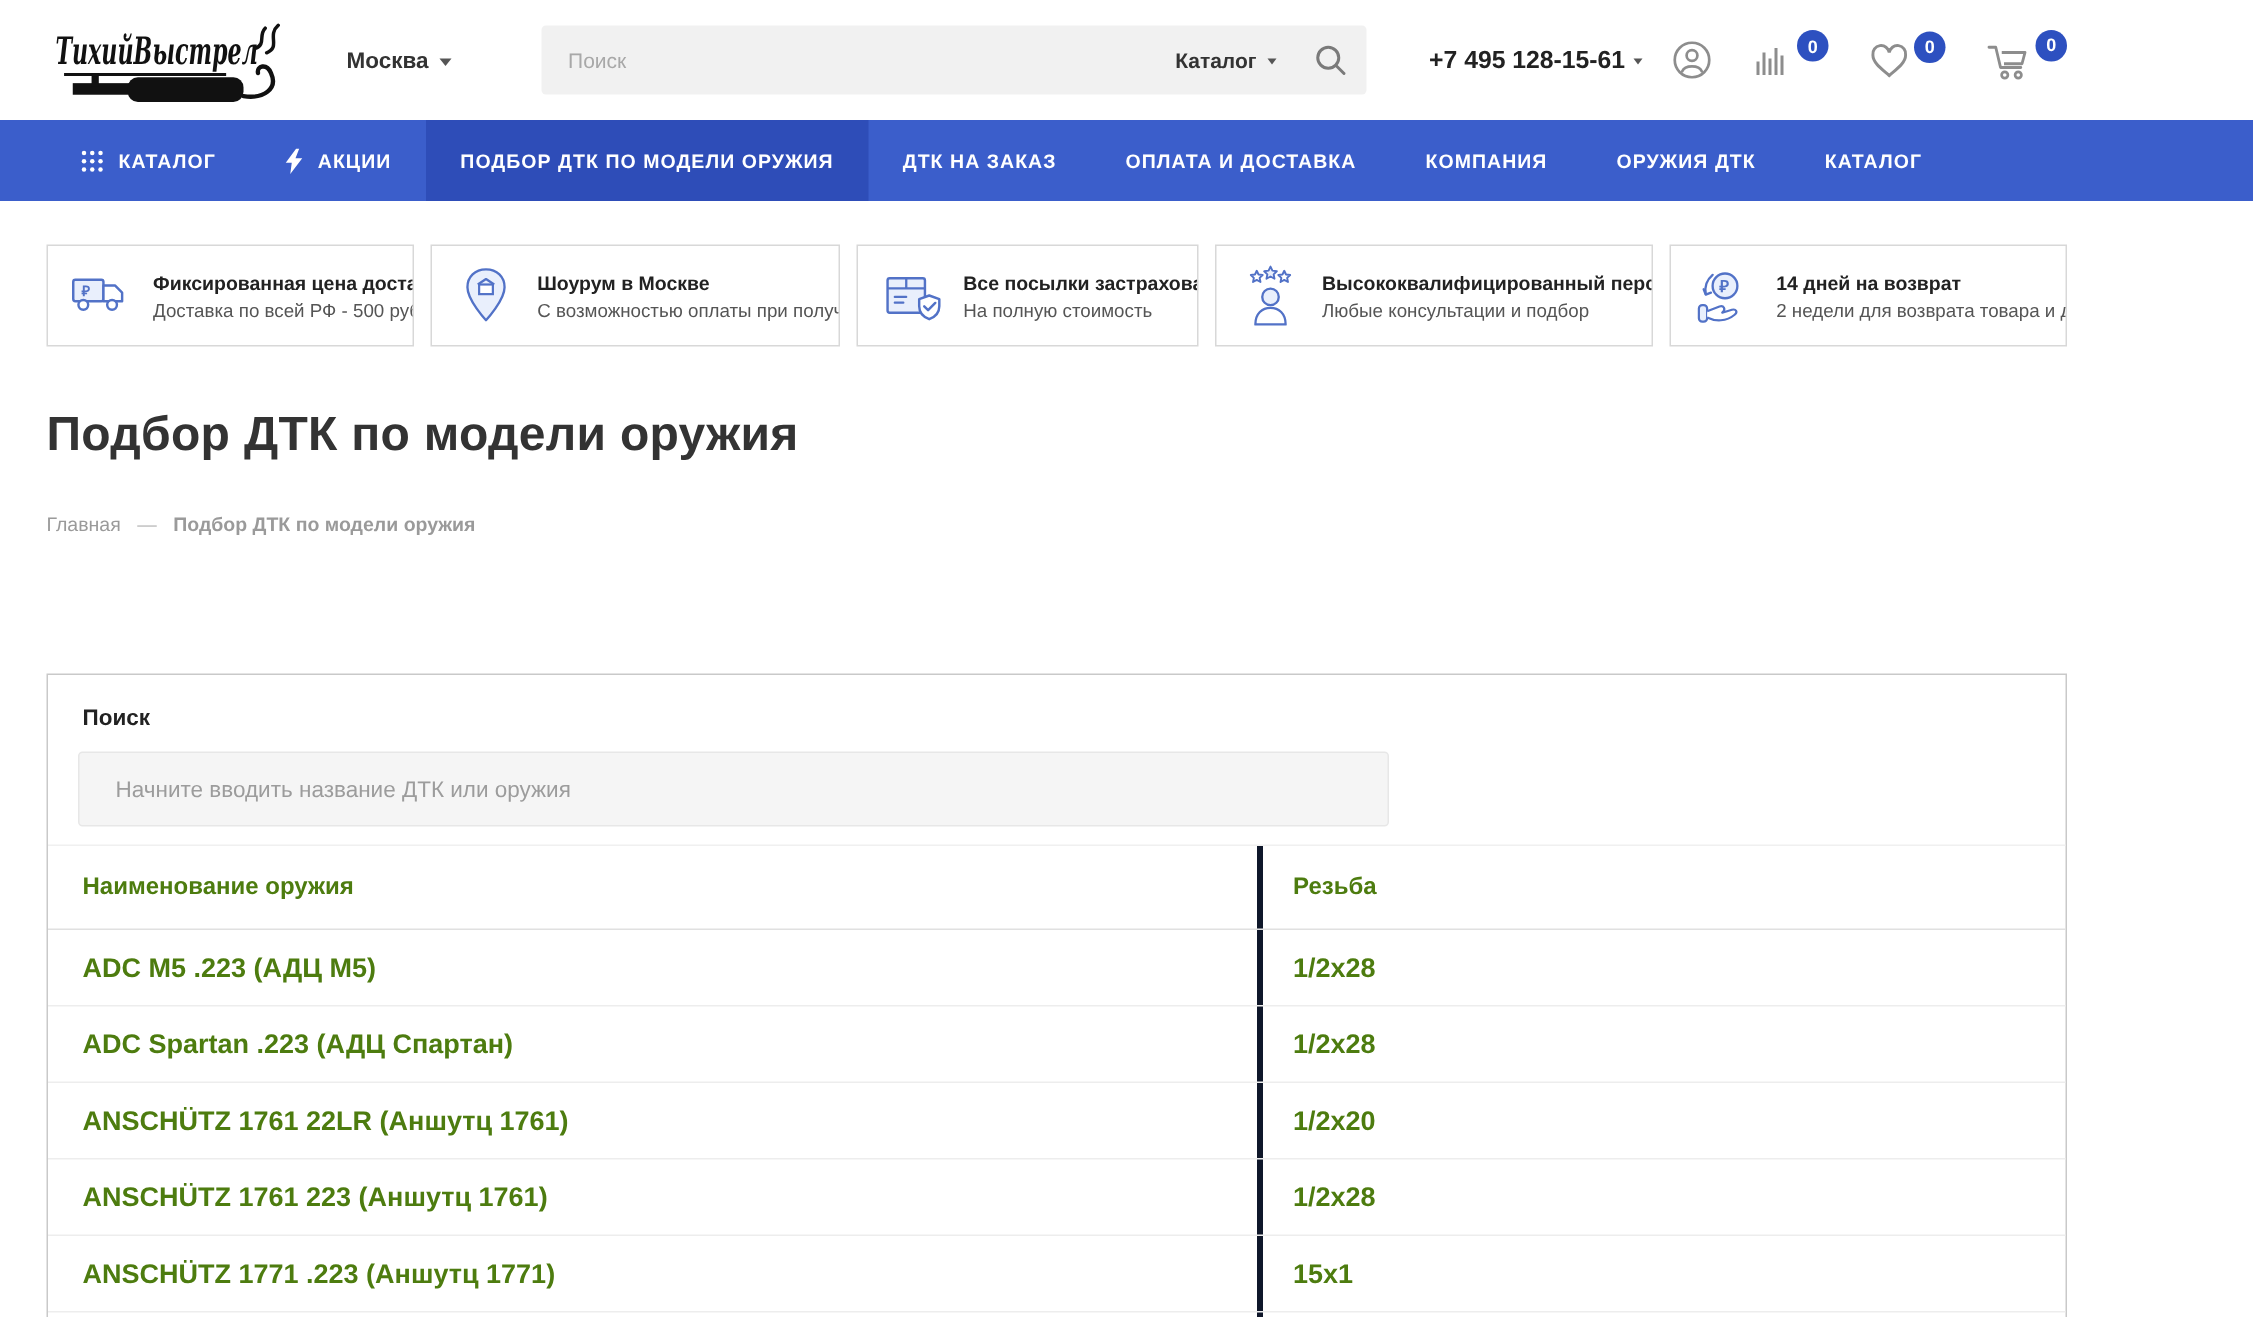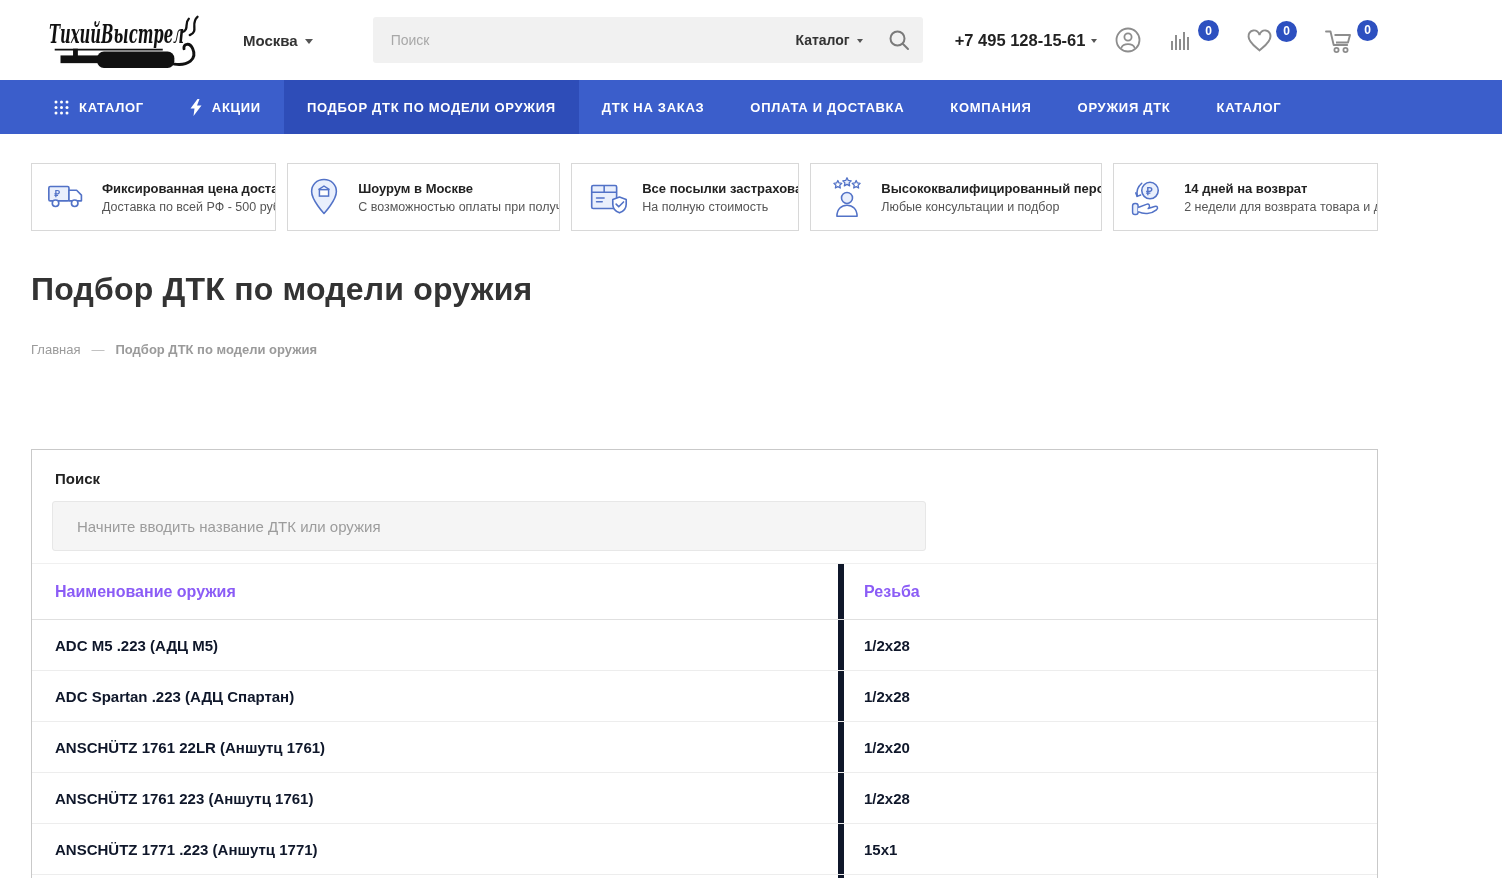--- a/index.html
+++ b/index.html
@@ -2,36 +2,36 @@
 <html><head>
 <meta charset="utf-8">
 <style>
   * { margin:0; padding:0; box-sizing:border-box; }
   html,body { width:1502px; height:878px; overflow:hidden; background:#fff;
     font-family:"Liberation Sans", sans-serif; }
   .container { width:1347px; margin-left:31px; }
 
   
   header.top { height:80px; display:flex; align-items:center; }
-  .logo { width:164px; height:62px; flex:0 0 auto; cursor:pointer; margin-left:16px;text-decoration:underline; }
+  .logo { width:164px; height:62px; flex:0 0 auto; cursor:pointer; margin-left:4px;text-decoration:underline; }
   .city { display:flex; align-items:center; gap:7px; margin-left:32px;
     font-weight:bold; font-size:15px; color:#333; cursor:pointer; }
   .caret { width:0; height:0; border-left:4px solid transparent;
     border-right:4px solid transparent; border-top:5px solid #555; margin-top:2px; }
   .caret.sm { border-left-width:3.5px; border-right-width:3.5px; border-top-width:4.5px; }
   .searchbar { margin-left:60px; width:550px; height:46px; background:#f1f1f1;
     border-radius:3px; display:flex; align-items:center; padding-left:18px; }
   .searchbar input { flex:1; border:none; background:transparent; font-size:14px;
     color:#333; outline:none; font-family:inherit; min-width:0; }
   .searchbar input::placeholder { color:#a8a8a8; }
   .cat-dd { display:flex; align-items:center; gap:7px; font-weight:bold;
     font-size:14px; color:#333; cursor:pointer; padding:0 12px; flex:0 0 auto; }
   .search-btn { background:none; border:none; width:48px; height:46px; display:flex;
     align-items:center; justify-content:center; cursor:pointer; flex:0 0 auto; }
-  .phone { margin-left:32px; display:flex; align-items:center; gap:6px;
+  .phone { margin-left:42px; display:flex; align-items:center; gap:6px;
     font-weight:bold; font-size:16.5px; color:#222; cursor:pointer; white-space:nowrap; }
   .hicons { margin-left:auto; display:flex; align-items:center; gap:27px; }
   .icon-link { display:flex; align-items:flex-start; cursor:pointer; text-decoration:none; }
   .badge { background:#2d50c0; color:#fff; min-width:21px; height:21px; padding:0 4px;
     border-radius:11px; font-size:12px; font-weight:bold; display:flex;
     align-items:center; justify-content:center; margin:-7px 0 0 3px; }
 
   
   nav.main { background:#3b5ecb; height:54px; }
   nav.main .container { display:flex; height:54px; }
@@ -62,25 +62,25 @@
     padding-bottom:60px; }
   .card-label { margin:20px 0 0 23px; font-size:15px; font-weight:bold; color:#222; }
   .big-input { display:block; margin:14px 0 0 20px; width:874px; height:50px;
     background:#f5f5f5; border:1px solid #e7e7e7; border-radius:3px; padding:0 24px;
     font-size:15px; color:#333; outline:none; font-family:inherit; }
   .big-input::placeholder { color:#9c9c9c; }
   .tbl { margin-top:12px; }
   .thead, .trow { display:flex; }
   .thead { height:57px; border-top:1px solid #f0f0f0; border-bottom:1px solid #e0e0e0; }
   .col1 { width:806px; padding-left:23px; display:flex; align-items:center; }
-  .col2 { flex:1; border-left:6px solid #0f172a; padding-left:20px; display:flex;
+  .col2 { flex:1; border-left:4px solid #0f172a; padding-left:20px; display:flex;
     align-items:center;text-align:right; }
-  .thead .col1, .thead .col2 { font-size:16px; font-weight:bold; color:#8b5cf6; }
+  .thead .col1, .thead .col2 { font-size:16px; font-weight:bold; color:#4d7c0f; }
   .trow { height:51px; border-bottom:1px solid #ededed; }
-  .trow a { color:#0f172a; font-weight:bold; font-size:15px; text-decoration:none;
+  .trow a { color:#4d7c0f; font-weight:bold; font-size:18px; text-decoration:none;
     cursor:pointer; }
   .trow.partial { height:48px; border-bottom:none; }
 </style>
 </head>
 <body>
 
 <header class="top container">
   <div class="logo">
     <svg viewBox="0 0 170 64" width="164" height="62">
       <path d="M140 24 c8 -3 2 -9 7 -14 M148 27 c10 -4 0 -12 8 -19" stroke="#111" stroke-width="2.4" fill="none" stroke-linecap="round"></path>

